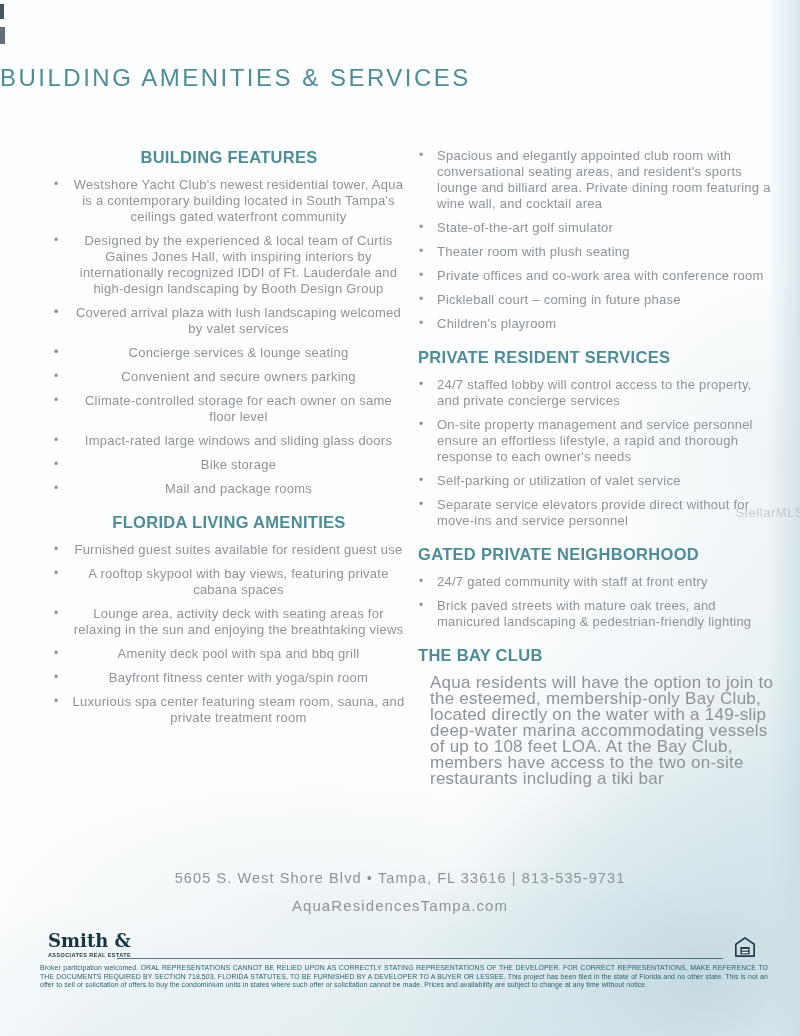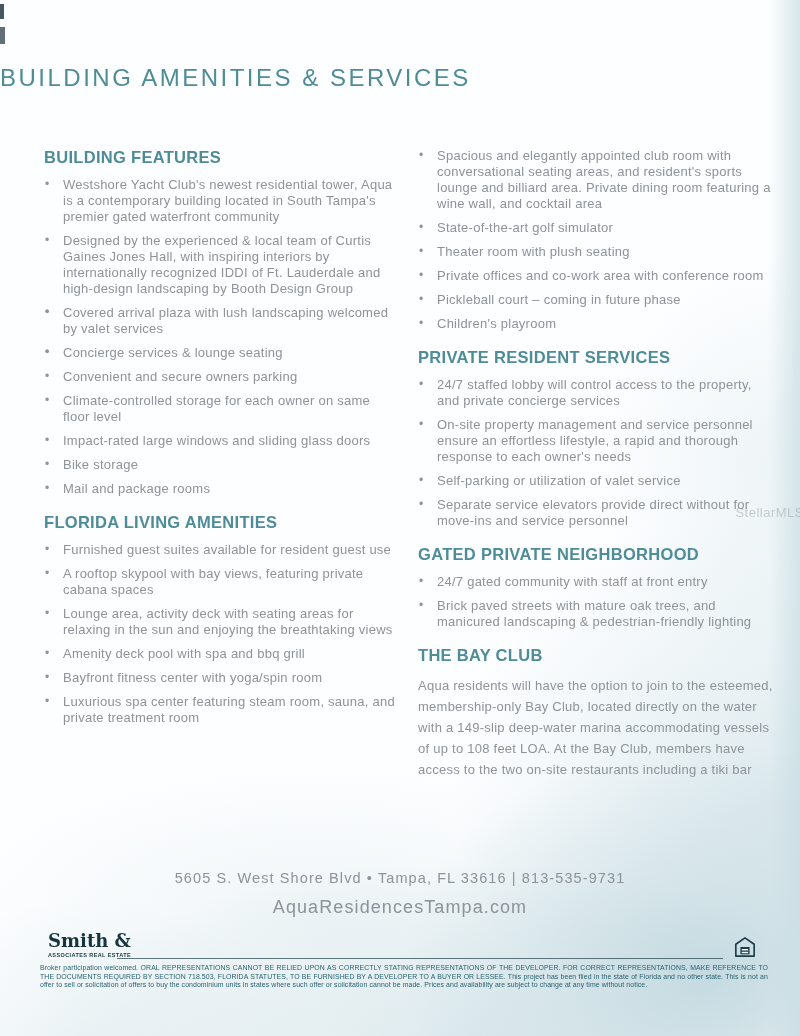--- a/index.html
+++ b/index.html
@@ -29,21 +29,21 @@
     position: absolute;
     top: 64px; left: 0; right: 0;
     text-align: left;
     font-size: 24px;
     letter-spacing: 2.5px;
     color: #4e8c97;
     font-weight: 400;
   }
 
   .col { position: absolute; top: 148px; }
-  .col-left  { left: 44px;  width: 352px; }
+  .col-left  { left: 53px;  width: 352px; text-align: center; }
   .col-right { left: 418px; width: 356px; }
 
   .section { margin-top: 16px; }
   .section:first-child { margin-top: 0; }
   .section-heading {
     font-size: 16.5px;
     font-weight: 700;
     letter-spacing: 0.3px;
     color: #4e8c97;
     margin-bottom: 10px;
@@ -58,43 +58,44 @@
     color: #8d9398;
     margin-bottom: 8px;
   }
   ul.bullets li .dot {
     position: absolute;
     left: 1px; top: -1px;
     color: #8d9398;
     font-size: 12px;
   }
   .section-paragraph {
-    font-size: 13px;
-    line-height: 21px;
+    font-size: 17px;
+    line-height: 16px;
     letter-spacing: 0.25px;
     color: #8d9398;
+    margin-left: 12px;
   }
 
   .watermark {
     position: absolute;
     top: 505px; right: -4px;
     font-size: 13px;
     color: #8e999e;
     opacity: 0.45;
     letter-spacing: 0.5px;
   }
 
   .contact {
     position: absolute;
     top: 870px; left: 0; right: 0;
     text-align: center;
     color: #8d9398;
   }
   .contact .address { font-size: 14.5px; letter-spacing: 1.1px; }
-  .contact .website { font-size: 18px; letter-spacing: 1.1px; margin-top: 11px; }
+  .contact .website { font-size: 15px; letter-spacing: 1.1px; margin-top: 11px; }
 
   .brand {
     position: absolute;
     left: 48px; top: 932px;
     color: #16353f;
   }
   .brand-name {
     font-family: "DejaVu Serif", serif;
     font-weight: 700;
     font-size: 18px;
@@ -134,21 +135,21 @@
 
   <div class="edge-artifact a1"></div>
   <div class="edge-artifact a2"></div>
 
   <h1 class="doc-title">BUILDING AMENITIES &amp; SERVICES</h1>
 
   <div class="col col-left" id="col-left">
       <section class="section">
         <h3 class="section-heading">BUILDING FEATURES</h3>
         <ul class="bullets">
-          <li><span class="dot">•</span><span>Westshore Yacht Club's newest residential tower, Aqua is a contemporary building located in South Tampa's premier gated waterfront community</span></li>
+          <li><span class="dot">•</span><span>Westshore Yacht Club's newest residential tower, Aqua is a contemporary building located in South Tampa's ceilings gated waterfront community</span></li>
           <li><span class="dot">•</span><span>Designed by the experienced &amp; local team of Curtis Gaines Jones Hall, with inspiring interiors by internationally recognized IDDI of Ft. Lauderdale and high-design landscaping by Booth Design Group</span></li>
           <li><span class="dot">•</span></li>
           <li><span class="dot">•</span><span>Covered arrival plaza with lush landscaping welcomed by valet services</span></li>
           <li><span class="dot">•</span></li>
           <li><span class="dot">•</span><span>Concierge services &amp; lounge seating</span></li>
           <li><span class="dot">•</span><span>Convenient and secure owners parking</span></li>
           <li><span class="dot">•</span><span>Climate-controlled storage for each owner on same floor level</span></li>
           <li><span class="dot">•</span><span>Impact-rated large windows and sliding glass doors</span></li>
           <li><span class="dot">•</span><span>Bike storage</span></li>
           <li><span class="dot">•</span><span>Mail and package rooms</span></li>

